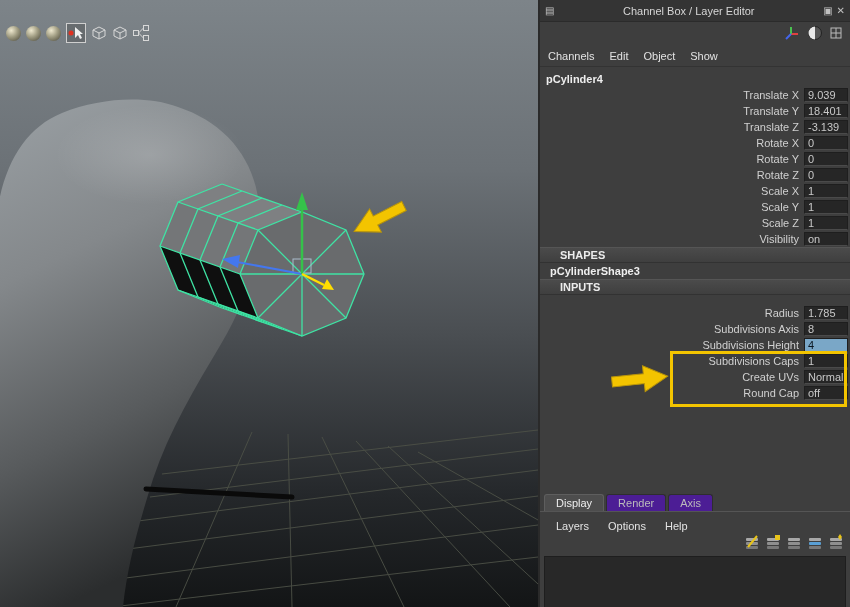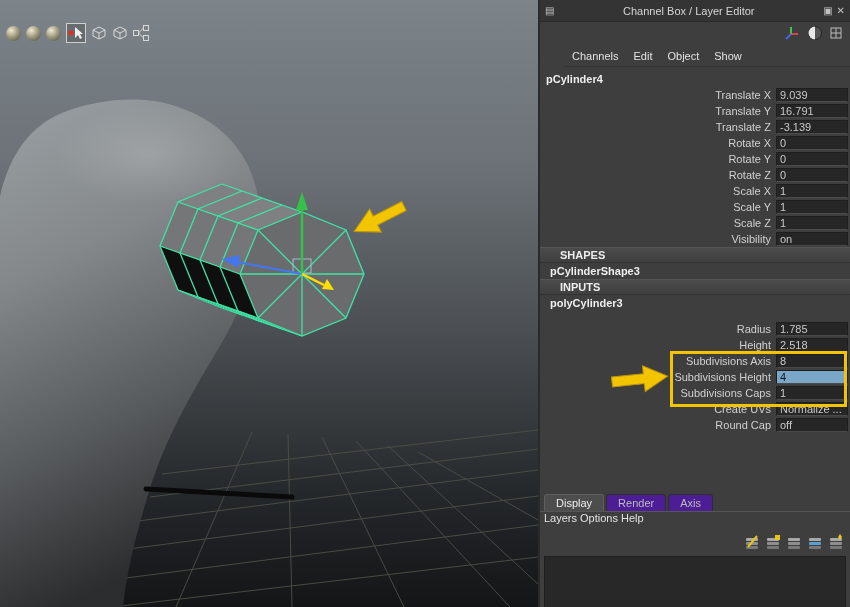--- a/index.html
+++ b/index.html
@@ -43,51 +43,51 @@
     display:flex; align-items:center; padding:0 5px; gap:4px;
   }
   .p-title { flex:1; text-align:center; color:#d6d6d6; }
   .tb-glyph { color:#c0c0c0; font-size:10px; line-height:10px; cursor:default; }
   .p-iconrow {
     height:24px; display:flex; justify-content:flex-end; align-items:center;
     gap:7px; padding-right:8px;
   }
   .p-menurow {
     height:21px; display:flex; gap:15px; padding-left:8px; align-items:center;
-    border-bottom:1px solid #333; color:#e3e3e3;margin-left:24px;
+    border-bottom:1px solid #333; color:#e3e3e3;
   }
   .menu-item { cursor:default; }
   #channel-list { padding-top:4px; }
   .obj-header { font-weight:bold; color:#eee; padding-left:6px; height:16px; line-height:16px; }
   .node-name  { font-weight:bold; color:#eee; padding-left:10px; height:16px; line-height:16px; }
   .section-header {
     font-weight:bold; color:#ececec; padding-left:20px; height:16px; line-height:15px;
     background:linear-gradient(#4b4b4b,#3f3f3f);
     border-top:1px solid #555; border-bottom:1px solid #323232;
   }
   .row { height:16px; display:flex; align-items:center; }
   .row .lbl { flex:1; text-align:right; padding-right:5px; color:#d0d0d0; }
   .row .val {
-    width:72px; height:14px; line-height:12px; margin-right:2px; padding-left:3px;
+    width:44px; height:14px; line-height:12px; margin-right:2px; padding-left:3px;
     background:#262626; color:#c8c8c8;
     border:1px solid #1e1e1e; border-bottom-color:#4a4a4a;
     white-space:nowrap; overflow:hidden;
   }
   .row .val.selected { background:#7aa7c7; color:#0b1620; }
   .spacer { height:10px; }
 
   
   #layer-editor { position:absolute; left:0; top:492px; width:100%; }
   .tabs { display:flex; align-items:flex-end; gap:2px; padding-left:4px; height:20px; border-bottom:1px solid #555; }
   .tab {
     padding:2px 11px; background:#4c1d95; color:#bbb;
     border:1px solid #2e2e2e; border-bottom:none; border-radius:3px 3px 0 0;
   }
   .tab.active { background:#4d4d4d; border-color:#5e5e5e; color:#eee; }
-  .le-menus { height:20px; display:flex; gap:3px; padding-left:4px; align-items:flex-start; color:#e3e3e3; }
+  .le-menus { height:20px; display:flex; gap:19px; padding-left:16px; align-items:flex-end; color:#e3e3e3; }
   .le-icons { height:22px; display:flex; justify-content:flex-end; align-items:center; gap:5px; padding-right:6px; }
   .le-empty { margin:2px 4px 0 4px; height:62px; background:#282828; border:1px solid #1e1e1e; }
 
   
   #highlight-box {
     position:absolute; left:670px; top:351px; width:177px; height:56px;
     border:3px solid #f3c400; z-index:40; pointer-events:none;
   }
   #overlay { position:absolute; left:0; top:0; z-index:50; pointer-events:none; }
 </style>
@@ -239,21 +239,21 @@
 
   <div id="channel-list">
     <div class="obj-header">pCylinder4</div>
 
     <div class="row">
       <span class="lbl">Translate X</span>
       <span class="val">9.039</span>
     </div>
     <div class="row">
       <span class="lbl">Translate Y</span>
-      <span class="val">16.791</span>
+      <span class="val">18.401</span>
     </div>
     <div class="row">
       <span class="lbl">Translate Z</span>
       <span class="val">-3.139</span>
     </div>
     <div class="row">
       <span class="lbl">Rotate X</span>
       <span class="val">0</span>
     </div>
     <div class="row">
@@ -277,30 +277,25 @@
       <span class="val">1</span>
     </div>
     <div class="row">
       <span class="lbl">Visibility</span>
       <span class="val">on</span>
     </div>
 
     <div class="section-header">SHAPES</div>
     <div class="node-name">pCylinderShape3</div>
     <div class="section-header">INPUTS</div>
-    <div class="node-name">polyCylinder3</div>
     <div class="spacer"></div>
 
     <div class="row">
       <span class="lbl">Radius</span>
       <span class="val">1.785</span>
-    </div>
-    <div class="row">
-      <span class="lbl">Height</span>
-      <span class="val">2.518</span>
     </div>
     <div class="row">
       <span class="lbl">Subdivisions Axis</span>
       <span class="val">8</span>
     </div>
     <div class="row">
       <span class="lbl">Subdivisions Height</span>
       <span class="val selected">4</span>
     </div>
     <div class="row">

